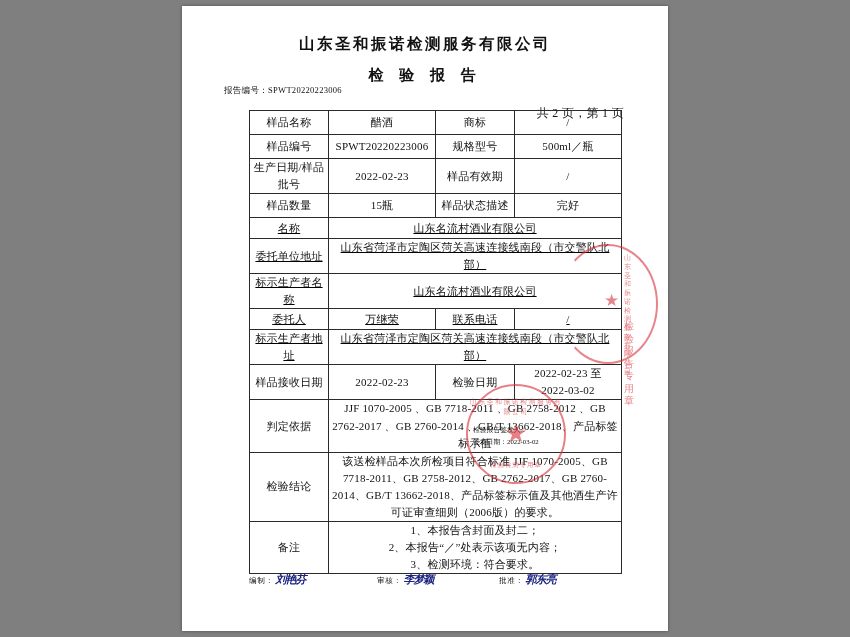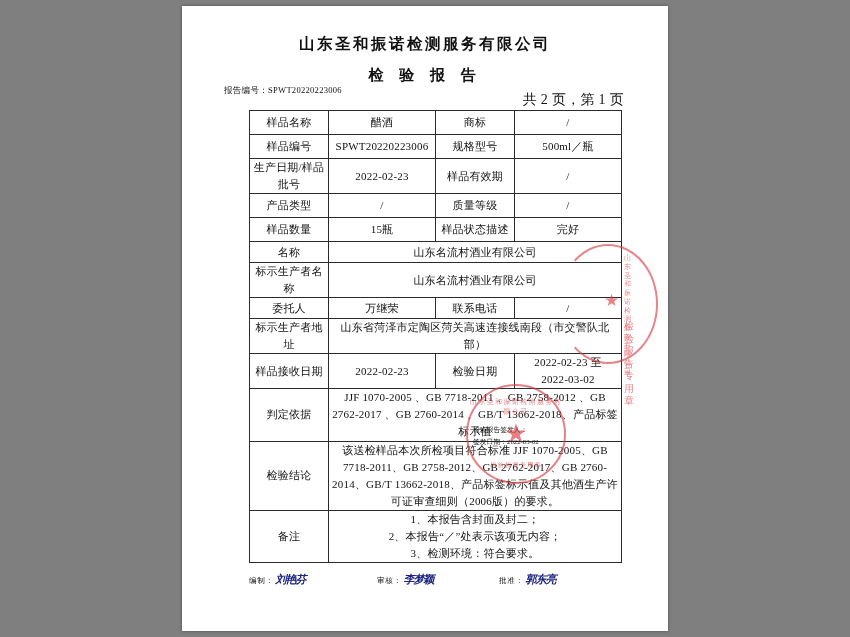--- a/index.html
+++ b/index.html
@@ -55,22 +55,22 @@
   }
   .report-no {
     position: absolute;
     left: 42px;
     top: 0;
     letter-spacing: 0.3px;
   }
   .page-no {
     position: absolute;
     right: 44px;
-    top: 6px;
-    font-size: 14px;
+    top: 20px;
+    font-size: 12px;
     letter-spacing: 0.3px;
   }
   
   table.main {
     position: absolute;
     left: 67px;
     top: 104px;
     width: 352px;
     border-collapse: collapse;
     table-layout: fixed;
@@ -93,21 +93,21 @@
     width: 102px;
   }
   td.lbl2 {
     width: 74px;
     letter-spacing: 0.6px;
   }
   td.val2 {
     width: 102px;
   }
   .r-h24 { height: 24px; }
-  .r-h21 { height: 21px; }
+  .r-h21 { height: 21px; text-decoration: underline; }
   .r-h26 { height: 26px; }
   .r-h30 { height: 30px; }
   .r-h60 { height: 60px; }
   .r-h44 { height: 44px; }
   td.left {
     text-align: left;
     padding-left: 6px;
   }
   td.tiny {
     font-size: 6.9px;
@@ -260,35 +260,33 @@
         <td class="lbl2">规格型号</td>
         <td class="val2">500ml／瓶</td>
       </tr>
       <tr class="r-h24">
         <td class="lbl">生产日期/样品批号</td>
         <td class="val">2022-02-23</td>
         <td class="lbl2">样品有效期</td>
         <td class="val2">/</td>
       </tr>
       <tr class="r-h24">
-        <td class="lbl">产品类型</td>
-        <td class="val">/</td>
-        <td class="lbl2">质量等级</td>
-        <td class="val2">/</td>
-      </tr>
-      <tr class="r-h24">
         <td class="lbl">样品数量</td>
         <td class="val">15瓶</td>
         <td class="lbl2">样品状态描述</td>
         <td class="val2">完好</td>
       </tr>
 
       <tr class="r-h21">
         <td class="lbl">名称</td>
         <td colspan="3">山东名流村酒业有限公司</td>
+      </tr>
+      <tr class="r-h21">
+        <td class="lbl">委托单位地址</td>
+        <td colspan="3" class="tiny">山东省菏泽市定陶区菏关高速连接线南段（市交警队北部）</td>
       </tr>
       <tr class="r-h21">
         <td class="lbl">标示生产者名称</td>
         <td colspan="3">山东名流村酒业有限公司</td>
       </tr>
       <tr class="r-h21">
         <td class="lbl">委托人</td>
         <td class="val">万继荣</td>
         <td class="lbl2">联系电话</td>
         <td class="val2">/</td>

